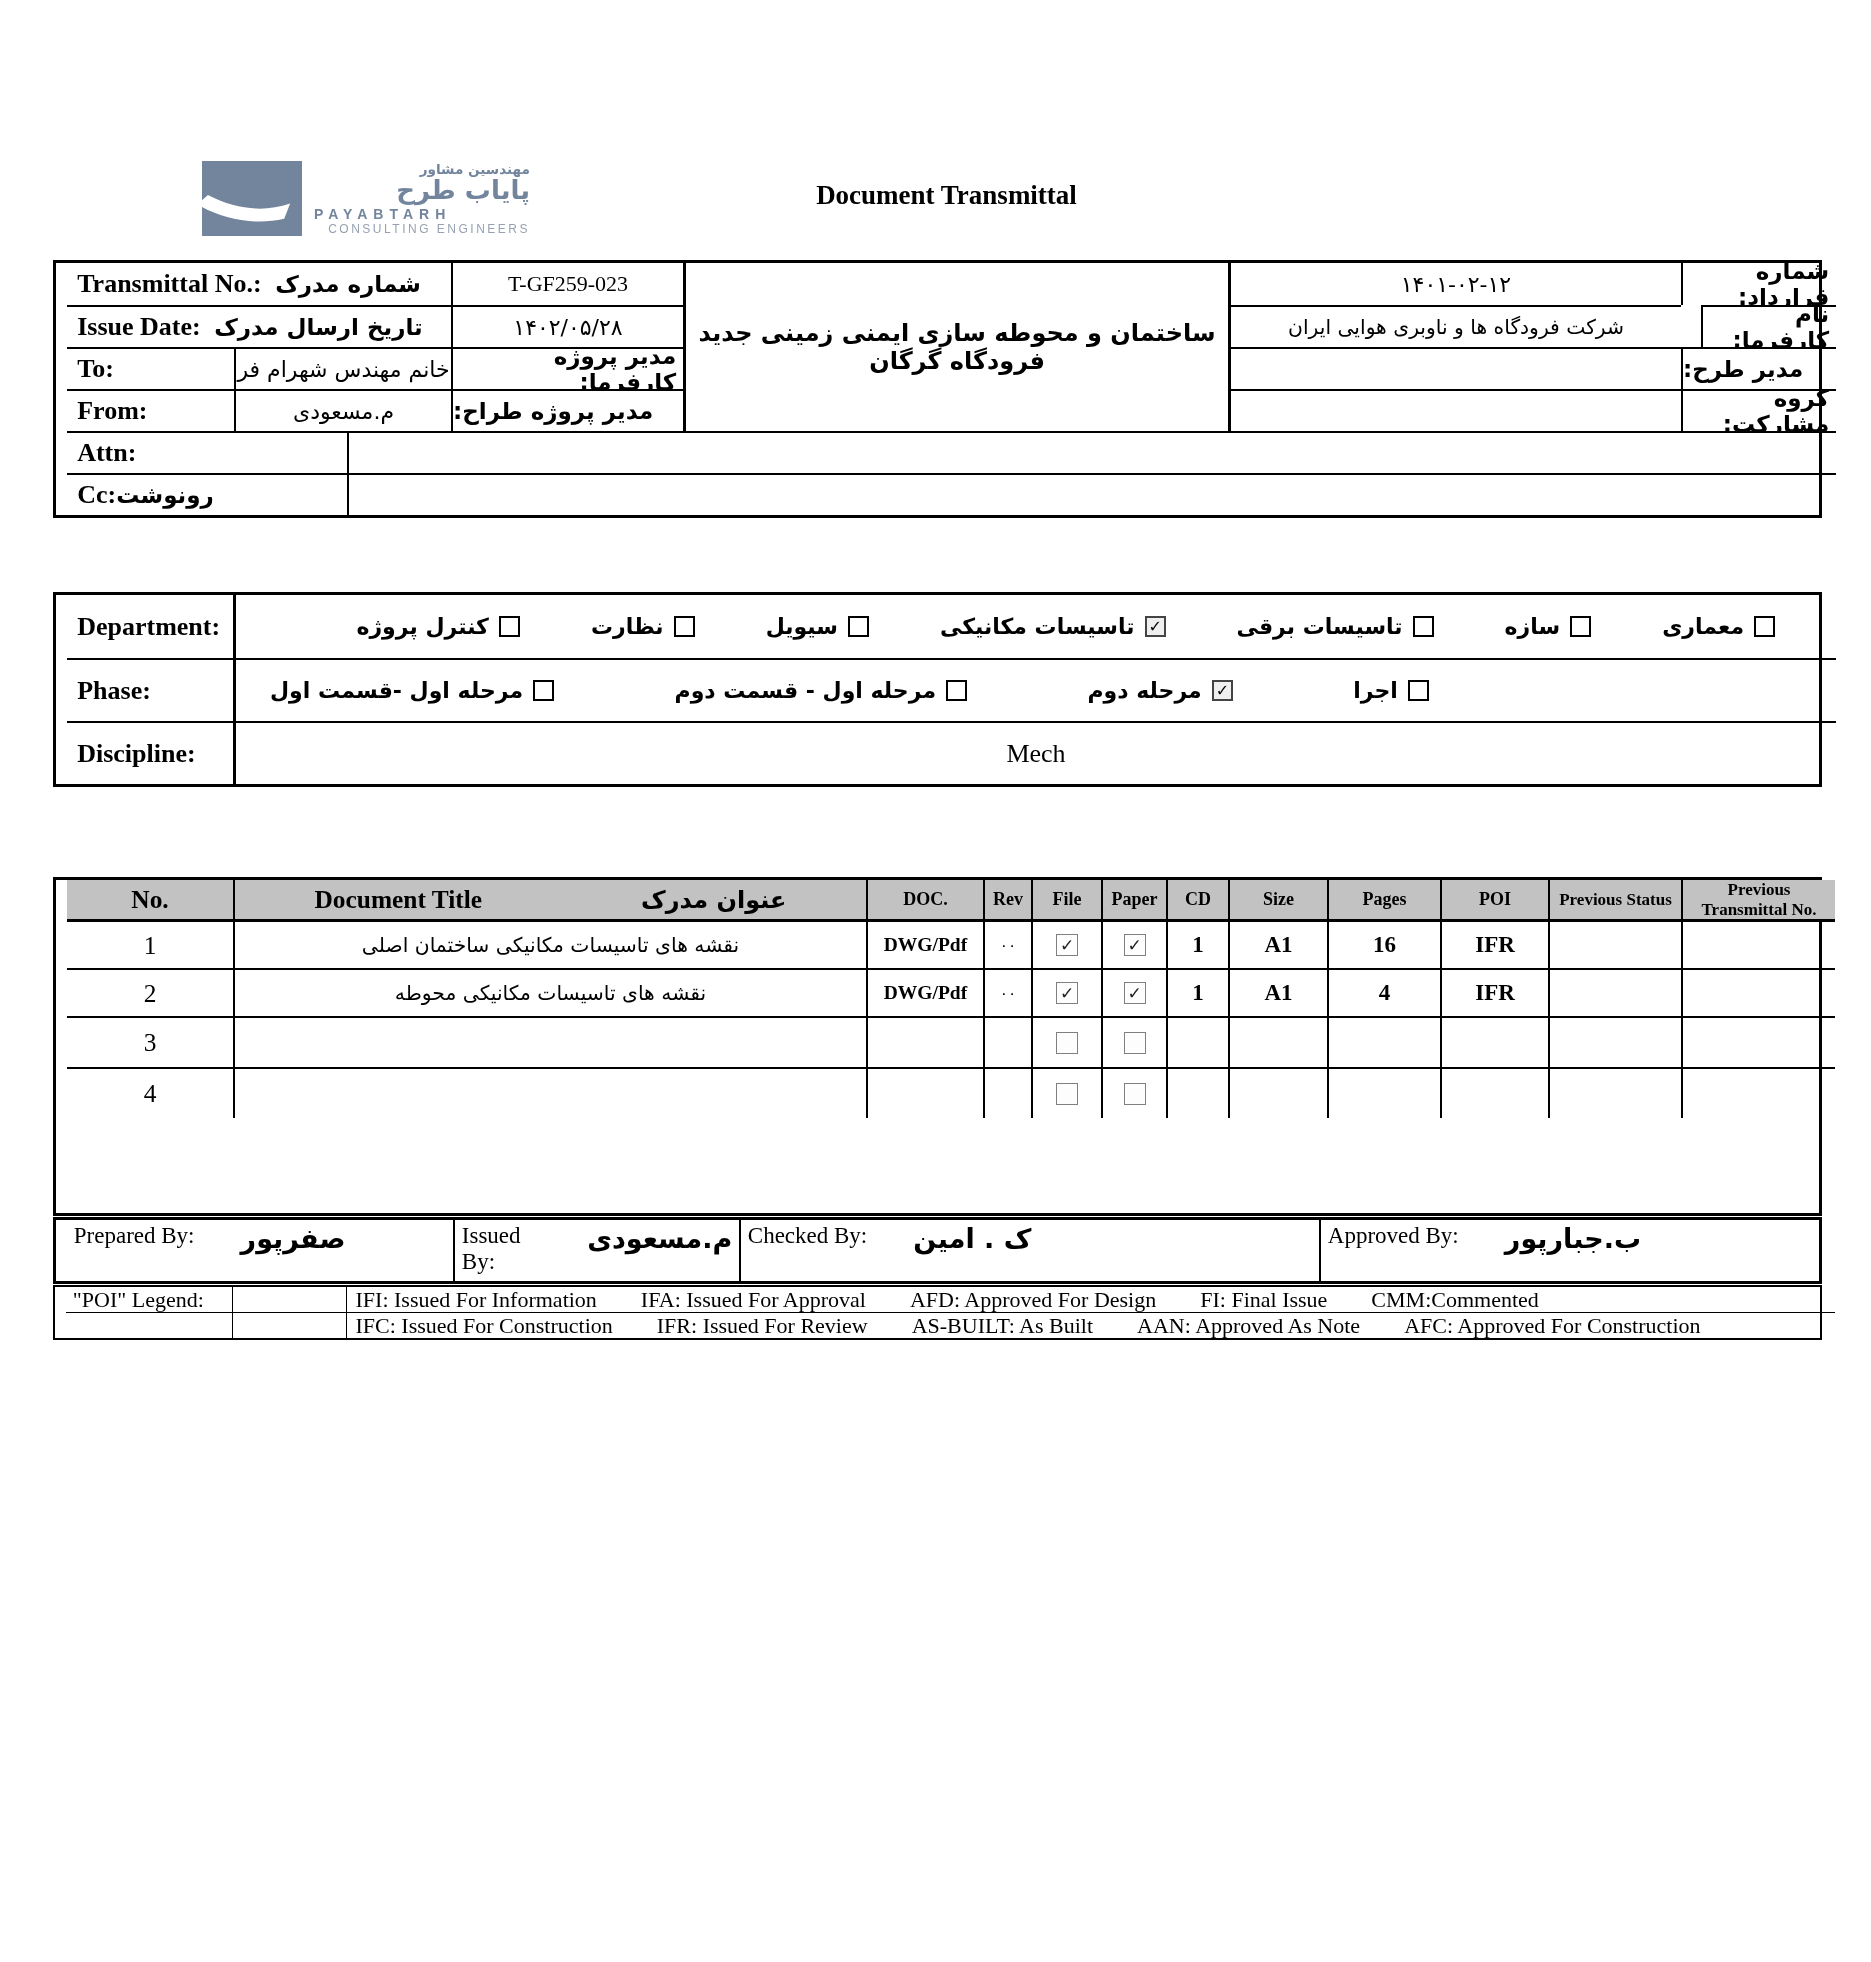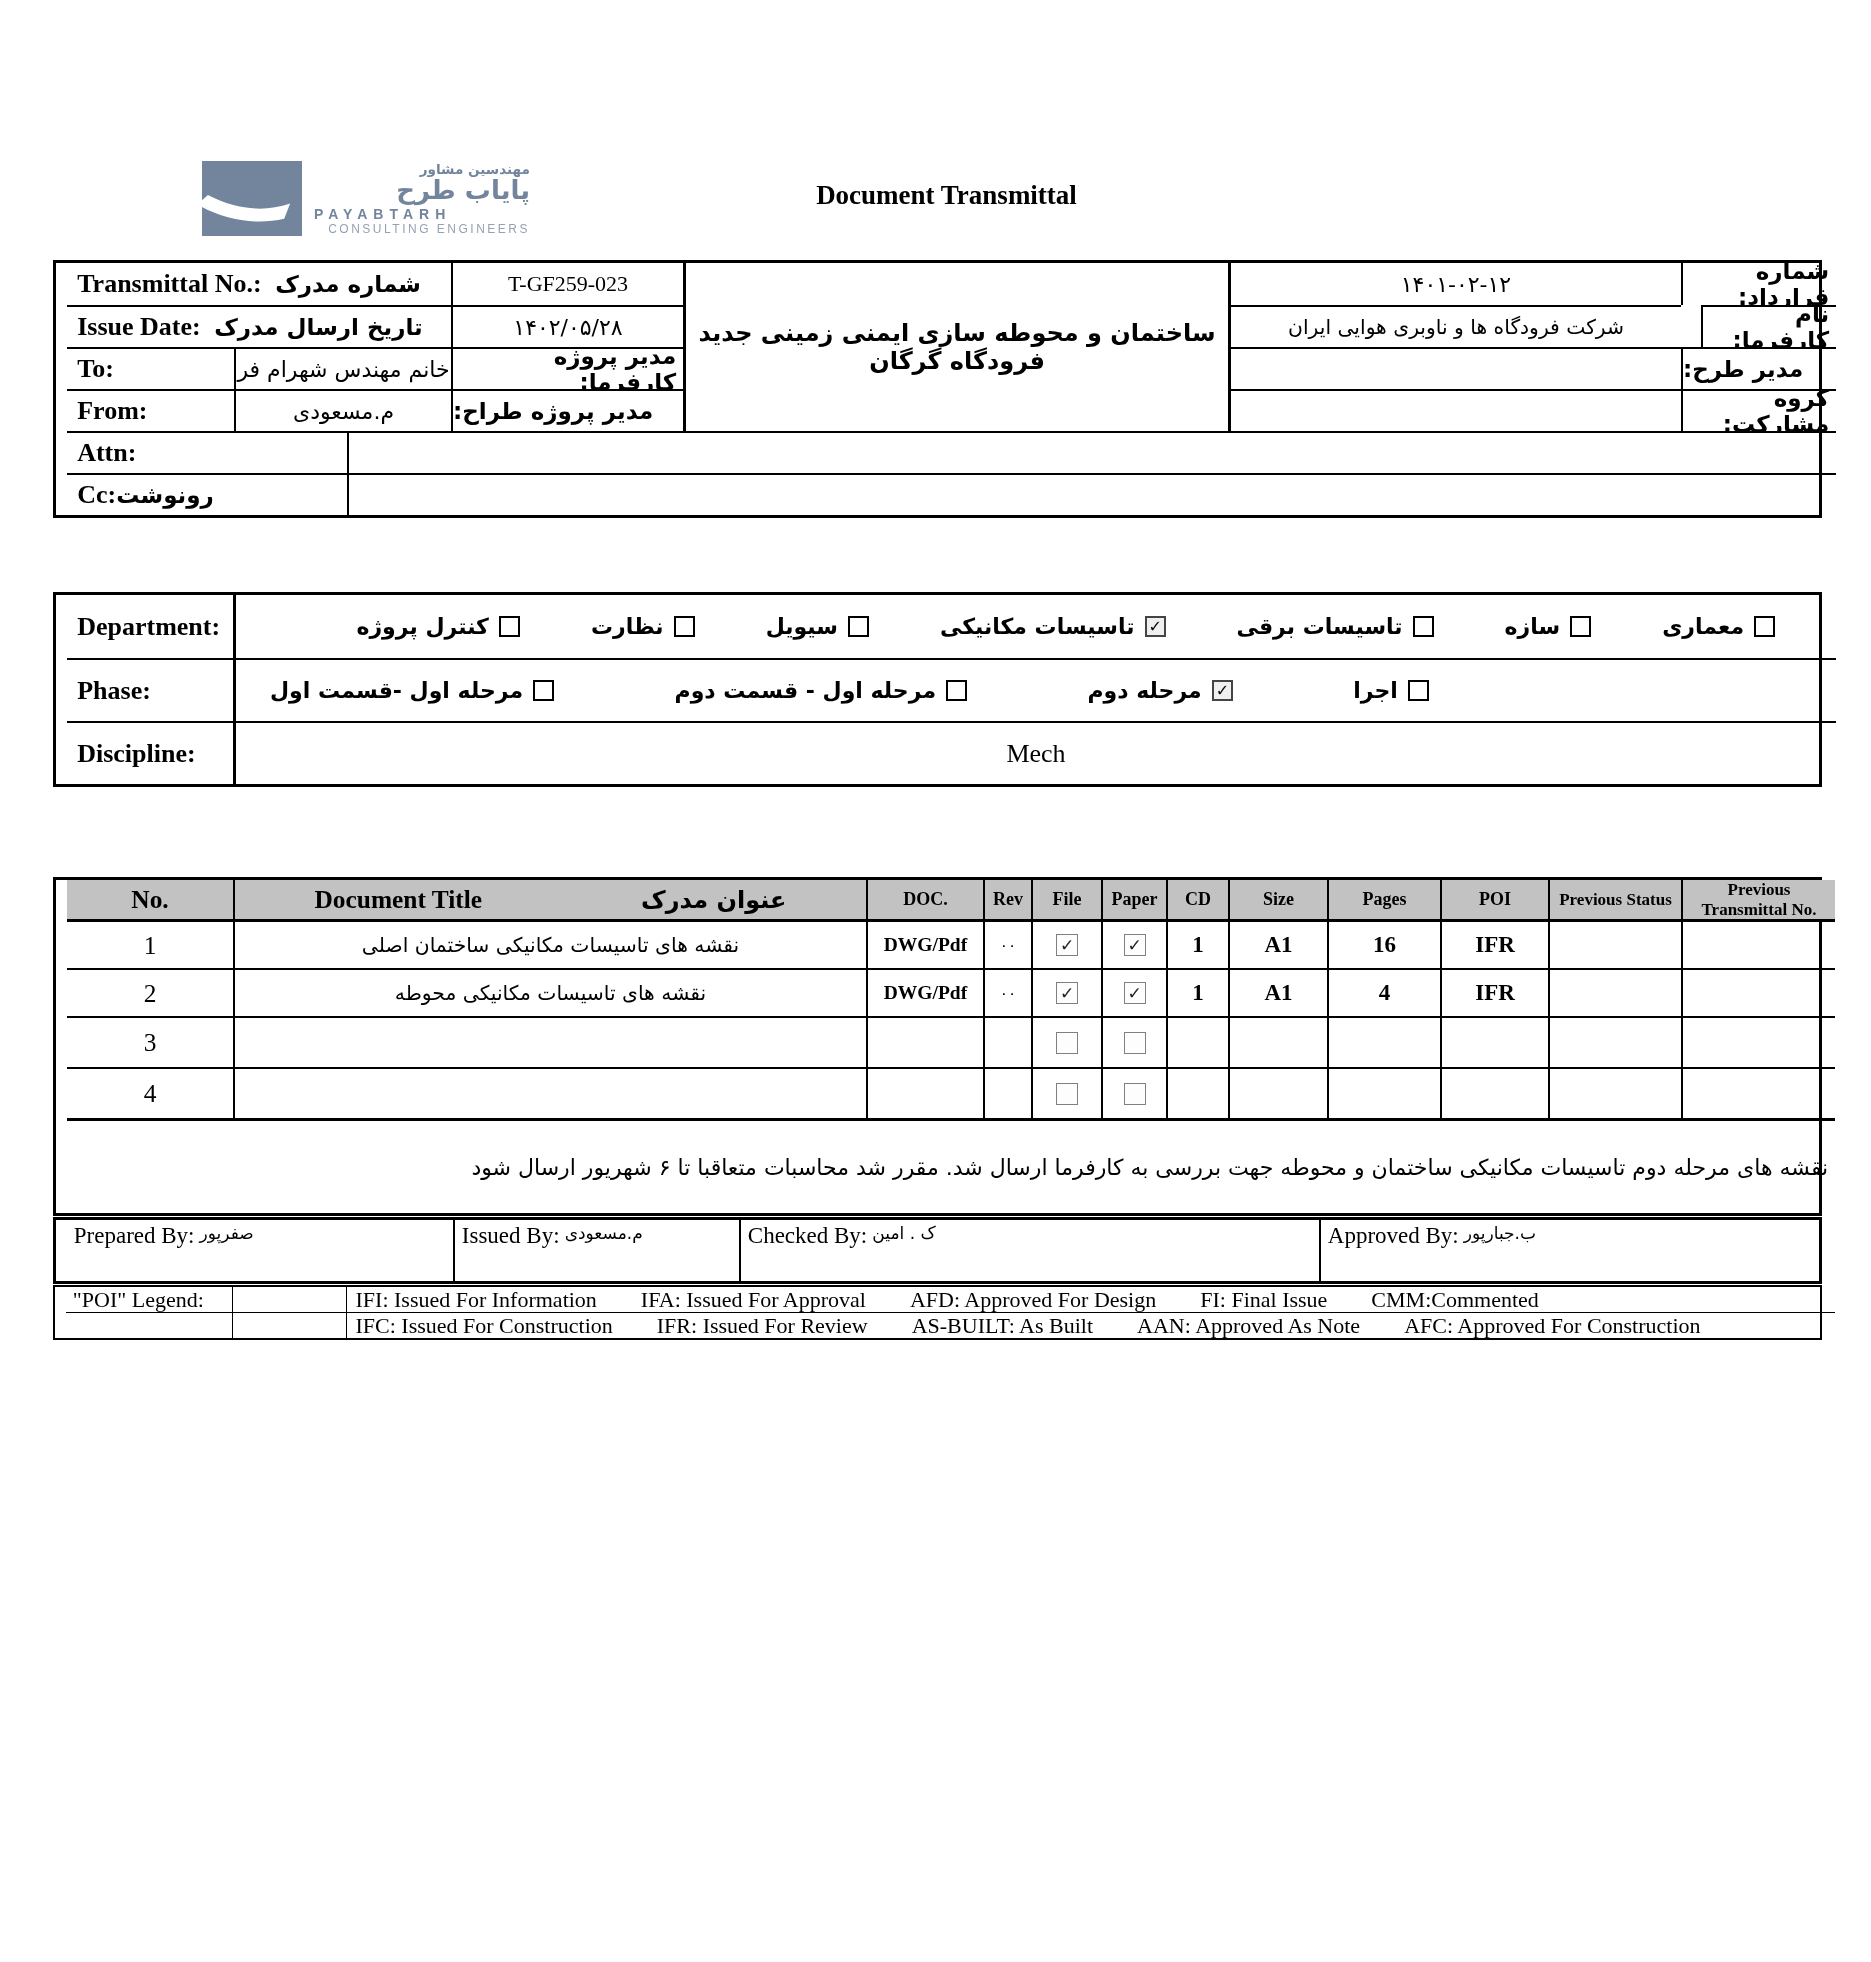--- a/index.html
+++ b/index.html
@@ -69,21 +69,21 @@
   .datacell{font-size:23px;font-weight:bold;justify-content:center;}
   .cb2{width:22px;height:22px;border:1.7px solid #808080;background:#fdfdfd;display:inline-flex;
       align-items:center;justify-content:center;box-sizing:border-box;}
   .cb2.checked::after{content:"✓";font-size:17px;color:#222;font-family:"DejaVu Sans",sans-serif;}
   .remarks{font-size:22px;justify-content:flex-start;text-align:right;padding:0 6.8px;}
 
   
   #sig-table{left:53px;top:1217px;width:1769px;
     grid-template-columns:386px 286px 580px 517px;grid-template-rows:61px;}
   .sig{align-items:flex-start;padding:3.4px 6.8px;font-size:23px;gap:5.1px;}
-  .signame{font-size:17px;font-weight:normal;}
+  .signame{font-size:27px;font-weight:bold;margin-left:41px;}
 
   
   #legend-table{left:53px;top:1285px;width:1769px;border-width:2.5px;
     grid-template-columns:166px 114px 1489px;grid-template-rows:25.4px 25.4px;}
   .lg{font-size:22px;}
   .lgrow{display:flex;gap:44px;padding-left:8.5px;align-items:center;}
   #legend-table .bt{border-top-width:1.7px;}
   #legend-table .bl{border-left-width:1.7px;}
 </style>
 </head>
@@ -281,21 +281,20 @@
   <div class="cell bt bl ctr" style="grid-column:6;grid-row:5;">
       <span class="cb2"></span>
     </div>
   <div class="cell bt bl" style="grid-column:7;grid-row:5;"></div>
   <div class="cell bt bl" style="grid-column:8;grid-row:5;"></div>
   <div class="cell bt bl" style="grid-column:9;grid-row:5;"></div>
   <div class="cell bt bl" style="grid-column:10;grid-row:5;"></div>
   <div class="cell bt bl" style="grid-column:11;grid-row:5;"></div>
   <div class="cell bt bl" style="grid-column:12;grid-row:5;"></div>
 
-  <div class="cell bt4 remarks fa" style="grid-column:1/13;grid-row:6;">نقشه های مرحله دوم تاسیسات مکانیکی ساختمان و محوطه جهت بررسی به کارفرما ارسال شد. مقرر شد محاسبات متعاقبا تا ۶ شهریور ارسال شود</div>
 </div>
 
 <div id="sig-table" class="abs grid">
   <div class="cell sig ser" style="grid-column:1;">
     <span>Prepared By:</span>
       <span class="fa signame">صفرپور</span>
   </div>
   <div class="cell sig bl ser" style="grid-column:2;">
     <span>Issued By:</span>
       <span class="fa signame">م.مسعودی</span>

